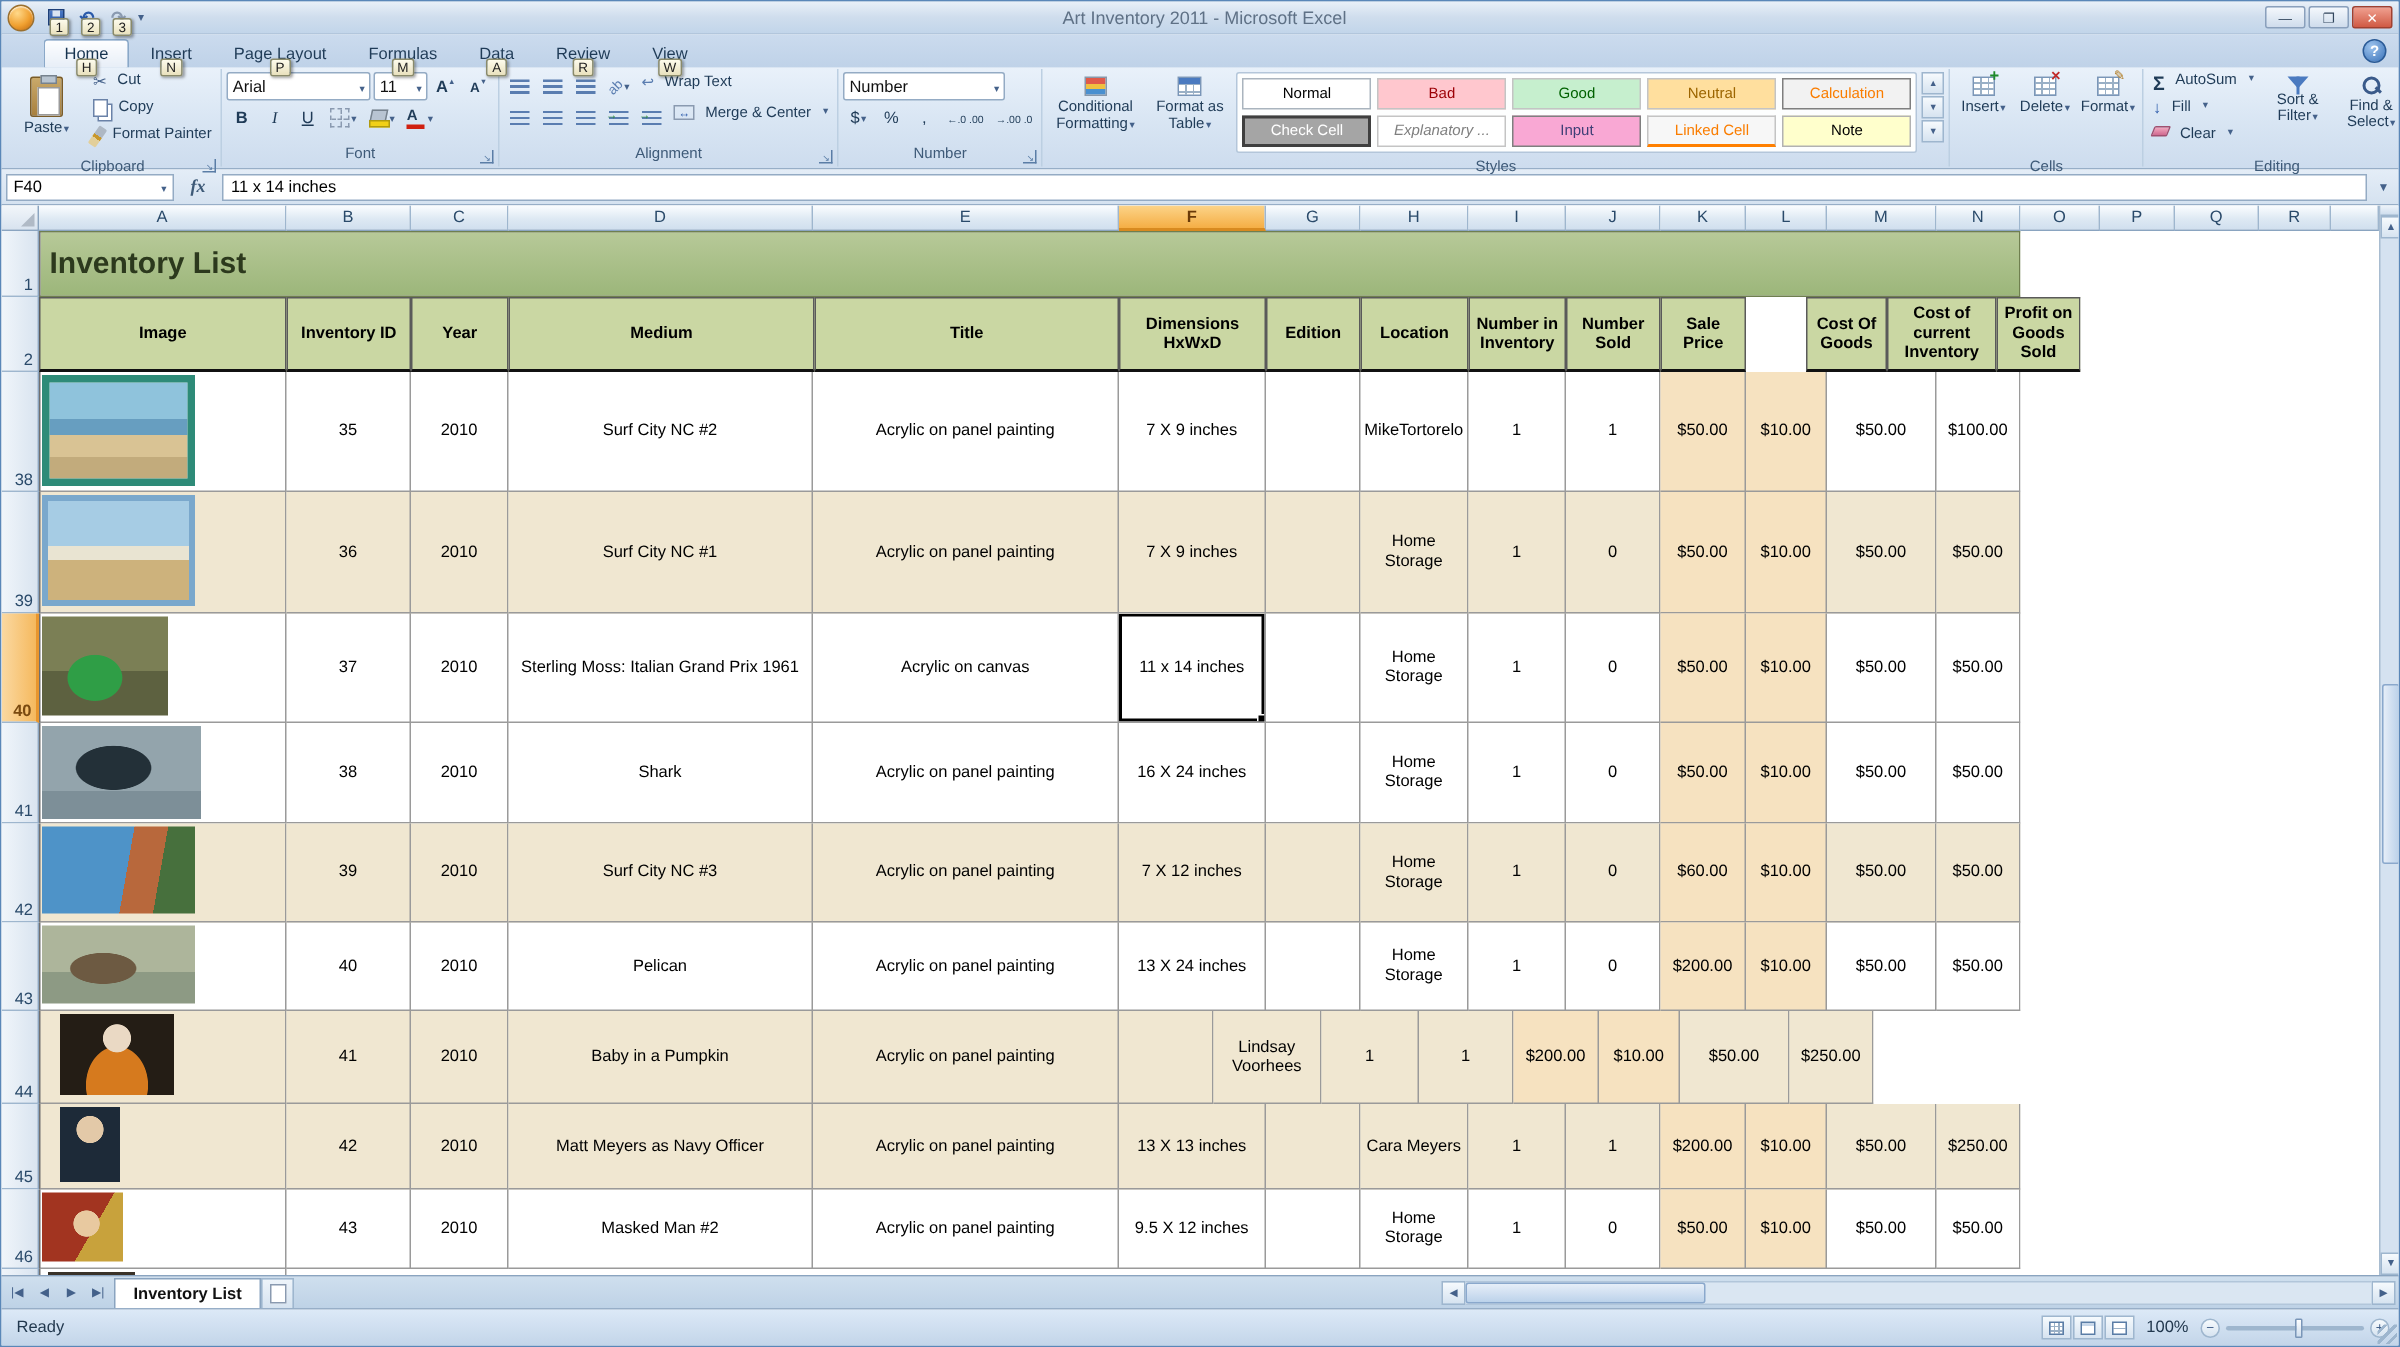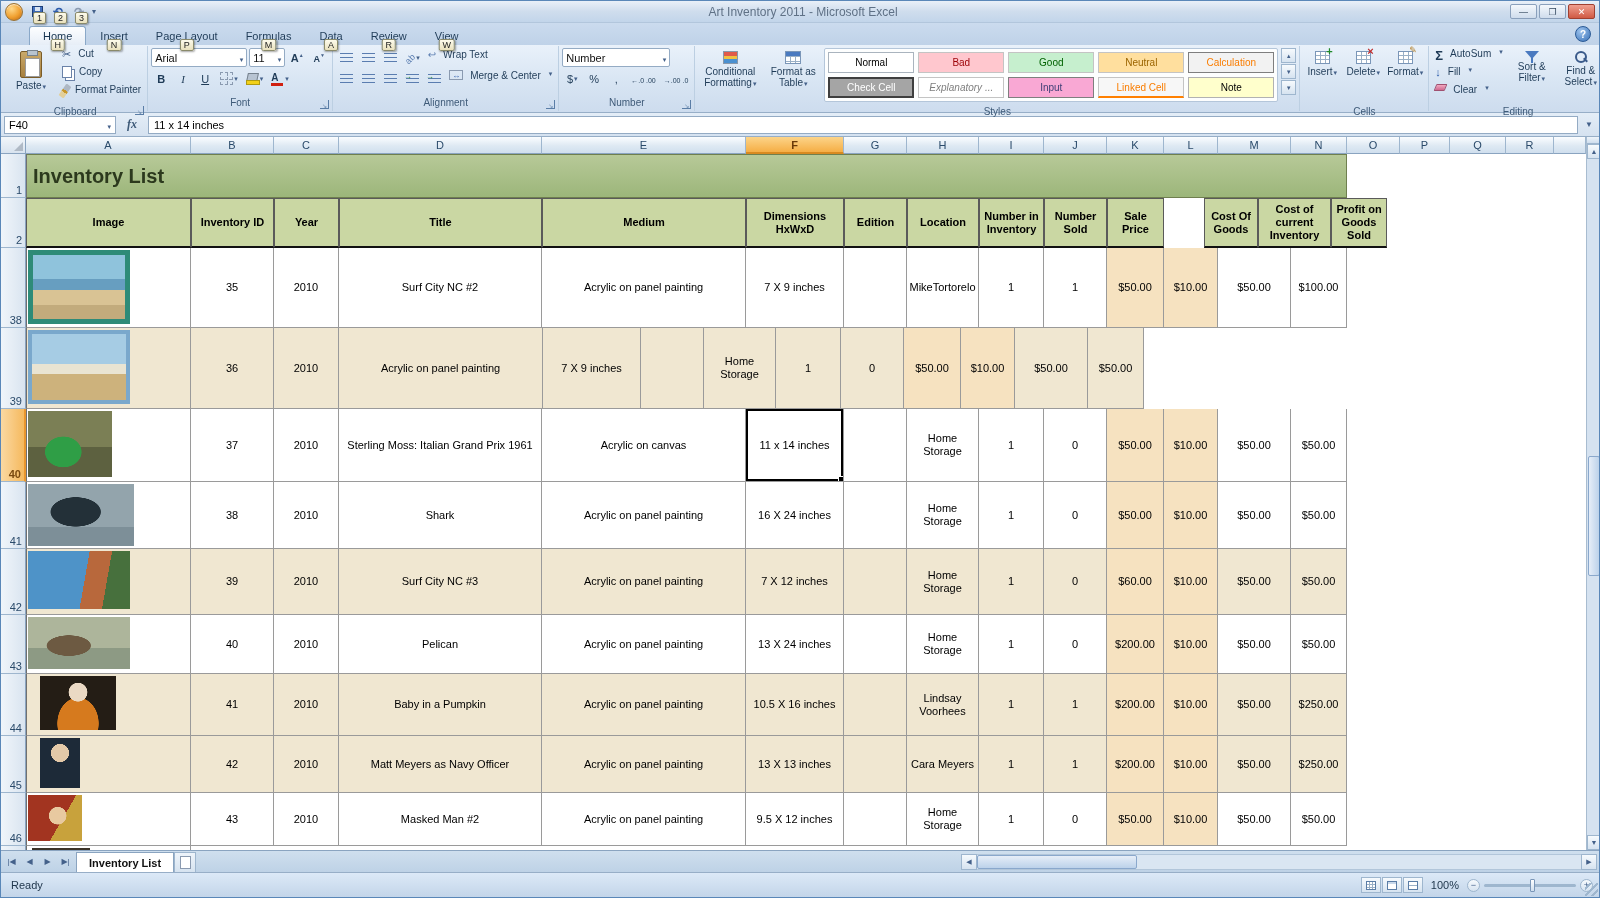--- a/index.html
+++ b/index.html
@@ -533,22 +533,22 @@
           <div class="grow" style="height: 44px;">
             <div class="rowh">1</div>
             <div class="titlecell" style="width: 1321px; flex: 0 0 1321px;">Inventory List</div>
             <div class="filler" style="width: 239px; flex: 0 0 239px;"></div>
           </div>
           <div class="grow" style="height: 50px;">
             <div class="rowh">2</div>
             <div class="hcell first" style="width: 165px; flex: 0 0 165px;">Image</div>
             <div class="hcell" style="width: 83px; flex: 0 0 83px;">Inventory ID</div>
             <div class="hcell" style="width: 65px; flex: 0 0 65px;">Year</div>
+            <div class="hcell" style="width: 204px; flex: 0 0 204px;">Medium</div>
             <div class="hcell" style="width: 203px; flex: 0 0 203px;">Title</div>
-            <div class="hcell" style="width: 204px; flex: 0 0 204px;">Medium</div>
             <div class="hcell" style="width: 98px; flex: 0 0 98px;">Dimensions HxWxD</div>
             <div class="hcell" style="width: 63px; flex: 0 0 63px;">Edition</div>
             <div class="hcell" style="width: 72px; flex: 0 0 72px;">Location</div>
             <div class="hcell" style="width: 65px; flex: 0 0 65px;">Number in Inventory</div>
             <div class="hcell" style="width: 63px; flex: 0 0 63px;">Number Sold</div>
             <div class="hcell" style="width: 57px; flex: 0 0 57px;">Sale Price</div>
             <div class="hcell" style="width: 54px; flex: 0 0 54px; margin-left: 40px;">Cost Of Goods</div>
             <div class="hcell" style="width: 73px; flex: 0 0 73px;">Cost of current Inventory</div>
             <div class="hcell" style="width: 56px; flex: 0 0 56px;">Profit on Goods Sold</div>
             <div class="filler" style="width: 239px; flex: 0 0 239px;"></div>
@@ -573,20 +573,21 @@
             <div class="gcell" style="width: 56px; flex: 0 0 56px;">$100.00</div>
             <div class="filler" style="width: 239px; flex: 0 0 239px;"></div>
           </div>
           <div class="grow" style="height: 81px;">
             <div class="rowh">39</div>
             <div class="gcell first img-cell shade" style="width: 165px; flex: 0 0 165px;">
               <div class="pimg pimg-surf-city-nc-1"></div>
             </div>
             <div class="gcell shade" style="width: 83px; flex: 0 0 83px;">36</div>
             <div class="gcell shade" style="width: 65px; flex: 0 0 65px;">2010</div>
+            <div class="gcell shade" style="width: 203px; flex: 0 0 203px;">Surf City NC #1</div>
             <div class="gcell shade" style="width: 204px; flex: 0 0 204px;">Acrylic on panel painting</div>
             <div class="gcell shade" style="width: 98px; flex: 0 0 98px;">7 X 9 inches</div>
             <div class="gcell shade" style="width: 63px; flex: 0 0 63px;"></div>
             <div class="gcell shade" style="width: 72px; flex: 0 0 72px;">Home Storage</div>
             <div class="gcell shade" style="width: 65px; flex: 0 0 65px;">1</div>
             <div class="gcell shade" style="width: 63px; flex: 0 0 63px;">0</div>
             <div class="gcell tan" style="width: 57px; flex: 0 0 57px;">$50.00</div>
             <div class="gcell tan" style="width: 54px; flex: 0 0 54px;">$10.00</div>
             <div class="gcell shade" style="width: 73px; flex: 0 0 73px;">$50.00</div>
             <div class="gcell shade" style="width: 56px; flex: 0 0 56px;">$50.00</div>
@@ -674,21 +675,20 @@
           </div>
           <div class="grow" style="height: 62px;">
             <div class="rowh">44</div>
             <div class="gcell first img-cell shade" style="width: 165px; flex: 0 0 165px;">
               <div class="pimg pimg-baby-in-a-pumpkin"></div>
             </div>
             <div class="gcell shade" style="width: 83px; flex: 0 0 83px;">41</div>
             <div class="gcell shade" style="width: 65px; flex: 0 0 65px;">2010</div>
             <div class="gcell shade" style="width: 203px; flex: 0 0 203px;">Baby in a Pumpkin</div>
             <div class="gcell shade" style="width: 204px; flex: 0 0 204px;">Acrylic on panel painting</div>
-            <div class="gcell shade" style="width: 98px; flex: 0 0 98px;">10.5 X 16 inches</div>
             <div class="gcell shade" style="width: 63px; flex: 0 0 63px;"></div>
             <div class="gcell shade" style="width: 72px; flex: 0 0 72px;">Lindsay Voorhees</div>
             <div class="gcell shade" style="width: 65px; flex: 0 0 65px;">1</div>
             <div class="gcell shade" style="width: 63px; flex: 0 0 63px;">1</div>
             <div class="gcell tan" style="width: 57px; flex: 0 0 57px;">$200.00</div>
             <div class="gcell tan" style="width: 54px; flex: 0 0 54px;">$10.00</div>
             <div class="gcell shade" style="width: 73px; flex: 0 0 73px;">$50.00</div>
             <div class="gcell shade" style="width: 56px; flex: 0 0 56px;">$250.00</div>
             <div class="filler" style="width: 239px; flex: 0 0 239px;"></div>
           </div>

